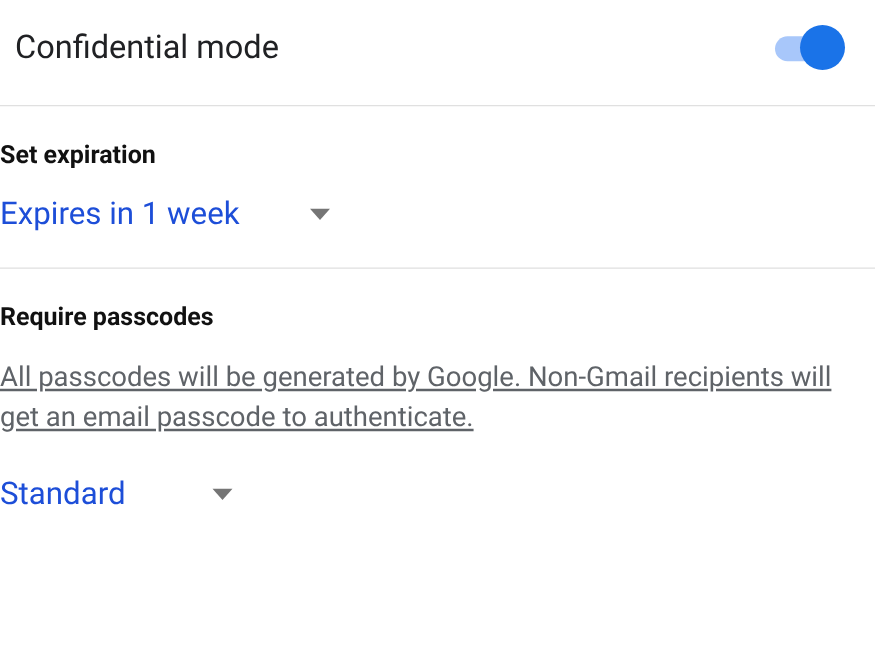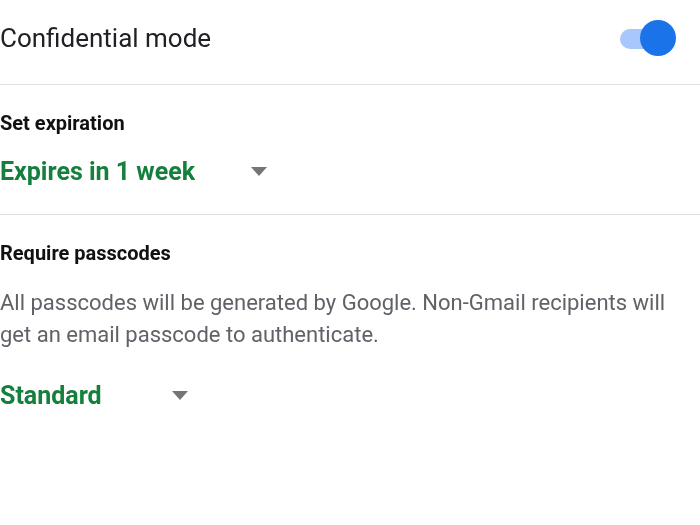--- a/index.html
+++ b/index.html
@@ -21,20 +21,21 @@
     .row-toggle {
       display: flex;
       align-items: center;
       justify-content: space-between;
       padding: 20px 24px 28px 0;
     }
     .row-toggle-label {
       font-size: 26px;
       color: #202124;
       font-weight: 400;
+      margin-left: 12px;
     }
     .toggle {
       position: relative;
       width: 62px;
       height: 36px;
       cursor: pointer;
     }
     .toggle-track {
       position: absolute;
       top: 9px;
@@ -65,36 +66,37 @@
       padding: 26px 0 22px 0;
     }
     .dropdown-row {
       display: flex;
       align-items: center;
       gap: 56px;
       padding-bottom: 28px;
     }
     .dropdown-value {
       font-size: 25px;
-      color: #15803d;
-      font-weight: 700;
+      color: #1d4ed8;
+      font-weight: 400;
     }
     .chevron {
       width: 0;
       height: 0;
       border-left: 8px solid transparent;
       border-right: 8px solid transparent;
       border-top: 9px solid #757575;
     }
     .description {
       font-size: 22px;
       color: #5f6368;
       line-height: 1.45;
       padding-bottom: 30px;
       padding-right: 30px;
+      text-decoration: underline;
     }
     .dropdown-narrow {
       display: flex;
       align-items: center;
       gap: 70px;
     }
   </style>
 </head>
 <body>
 

